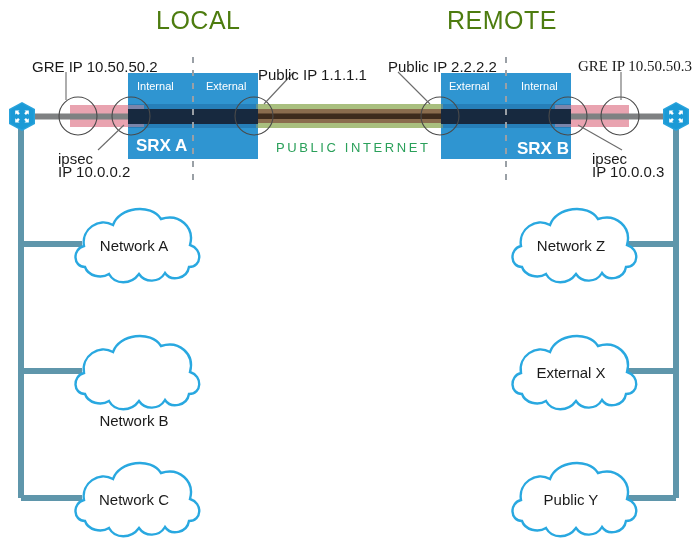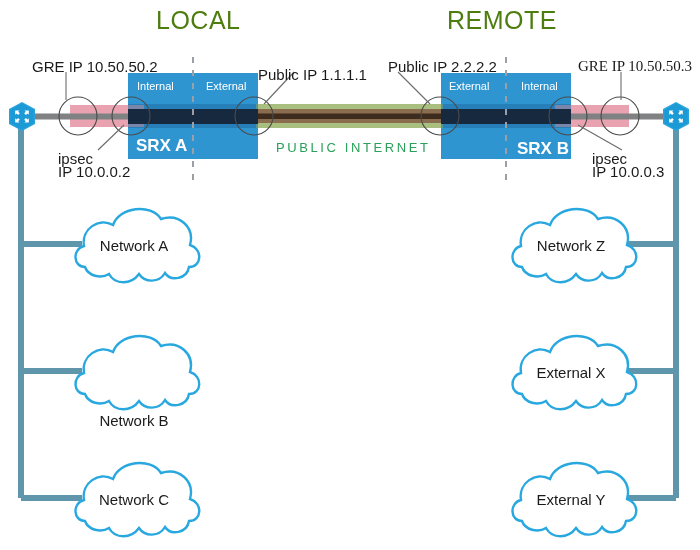--- a/index.html
+++ b/index.html
@@ -224,15 +224,15 @@
   <div class="device-name" id="device-srx-b">SRX B</div>
 
   <div id="public-internet-caption">PUBLIC INTERNET</div>
 
   <div class="cloud-caption" style="left:99px;top:237px;width:70px;">Network A</div>
   <div class="cloud-caption" style="left:99px;top:364px;width:70px;margin-top:48px;">Network B</div>
   <div class="cloud-caption" style="left:99px;top:491px;width:70px;text-align:center;">Network C</div>
 
   <div class="cloud-caption" style="left:536px;top:237px;width:70px;">Network Z</div>
   <div class="cloud-caption" style="left:536px;top:364px;width:70px;">External X</div>
-  <div class="cloud-caption" style="left:536px;top:491px;width:70px;">External Y</div>
+  <div class="cloud-caption" style="left:536px;top:491px;width:70px;">Public Y</div>
 
 </div>
 
 </body></html>

